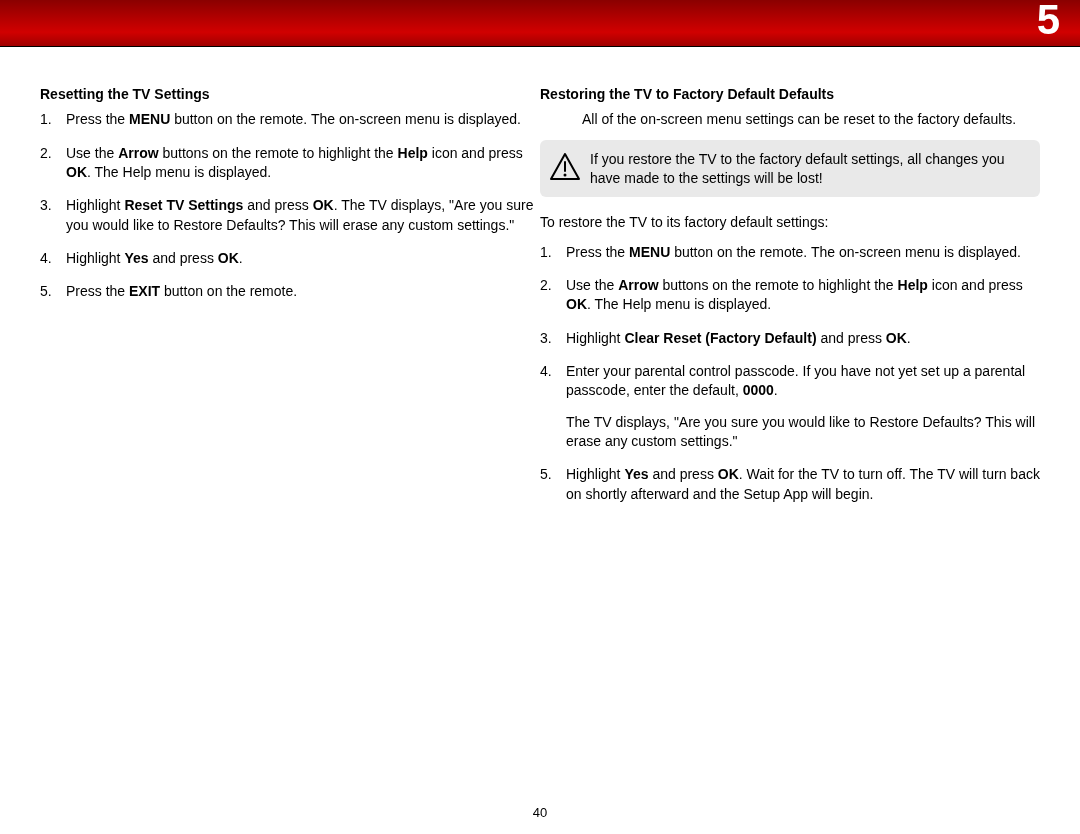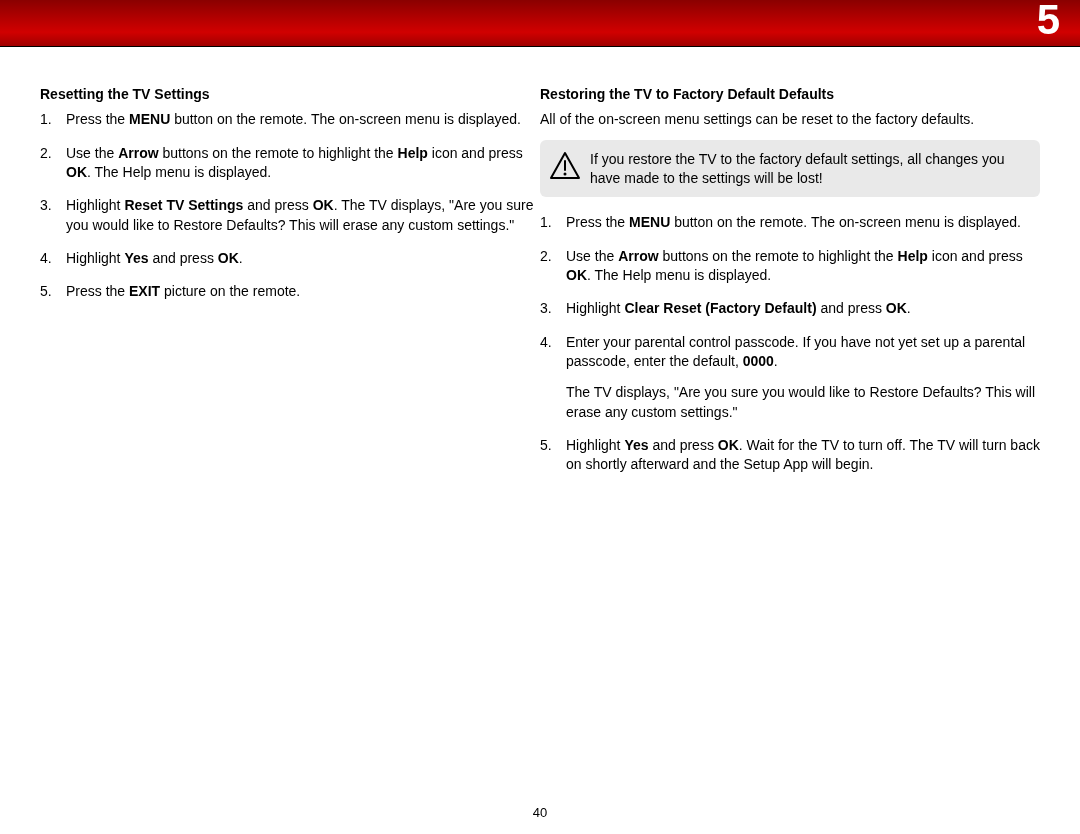--- a/index.html
+++ b/index.html
@@ -37,20 +37,21 @@
     .column h2 {
       font-size: 14px;
       font-weight: 700;
       margin-bottom: 6px;
     }
     .column p {
       margin-bottom: 10px;
     }
     .column.right p.justify {
       text-align: justify;
+      margin-left: 42px;
     }
     ol {
       list-style: none;
       counter-reset: step;
     }
     ol > li {
       counter-increment: step;
       position: relative;
       padding-left: 26px;
       margin-bottom: 14px;
@@ -59,21 +60,21 @@
       content: counter(step) ".";
       position: absolute;
       left: 0;
       top: 0;
     }
     .sub {
       margin-top: 12px;
     }
     .warning-box {
       display: flex;
-      align-items: flex-start;
+      align-items: center;
       background: #e9e9e9;
       border-radius: 6px;
       padding: 10px 14px 10px 10px;
       margin: 8px 0 16px 0;
       column-gap: 10px;
     }
     .warning-box .icon {
       flex-shrink: 0;
       margin-top: 2px;
     }
@@ -108,40 +109,41 @@
       <li>
         <span>Use the </span><b>Arrow</b><span> buttons on the remote to highlight the </span><b>Help</b><span> icon and press </span><b>OK</b><span>. The Help menu is displayed.</span>
       </li>
       <li>
         <span>Highlight </span><b>Reset TV Settings</b><span> and press </span><b>OK</b><span>. The TV displays, "Are you sure you would like to Restore Defaults? This will erase any custom settings."</span>
       </li>
       <li>
         <span>Highlight </span><b>Yes</b><span> and press </span><b>OK</b><span>.</span>
       </li>
       <li>
-        <span>Press the </span><b>EXIT</b><span> picture on the remote.</span>
+        <span>Press the </span><b>EXIT</b><span> button on the remote.</span>
       </li>
     </ol>
   </div>
 
   <div class="column right">
     <h2>Restoring the TV to Factory Default Defaults</h2>
     <p class="justify">All of the on-screen menu settings can be reset to the factory defaults.</p>
 
     <div class="warning-box">
       <span class="icon">
         <svg width="30" height="28" viewBox="0 0 30 28">
           <polygon points="15,1 29,26 1,26" fill="none" stroke="#000" stroke-width="2" stroke-linejoin="round"></polygon>
           <line x1="15" y1="9" x2="15" y2="18" stroke="#000" stroke-width="2" stroke-linecap="round"></line>
           <circle cx="15" cy="22" r="1.5" fill="#000"></circle>
         </svg>
       </span>
       <span class="text">If you restore the TV to the factory default settings, all changes you have made to the settings will be lost!</span>
     </div>
 
+    <p>To restore the TV to its factory default settings:</p>
     <ol>
       <li>
         <span>Press the </span><b>MENU</b><span> button on the remote. The on-screen menu is displayed.</span>
       </li>
       <li>
         <span>Use the </span><b>Arrow</b><span> buttons on the remote to highlight the </span><b>Help</b><span> icon and press </span><b>OK</b><span>. The Help menu is displayed.</span>
       </li>
       <li>
         <span>Highlight </span><b>Clear Reset (Factory Default)</b><span> and press </span><b>OK</b><span>.</span>
       </li>

